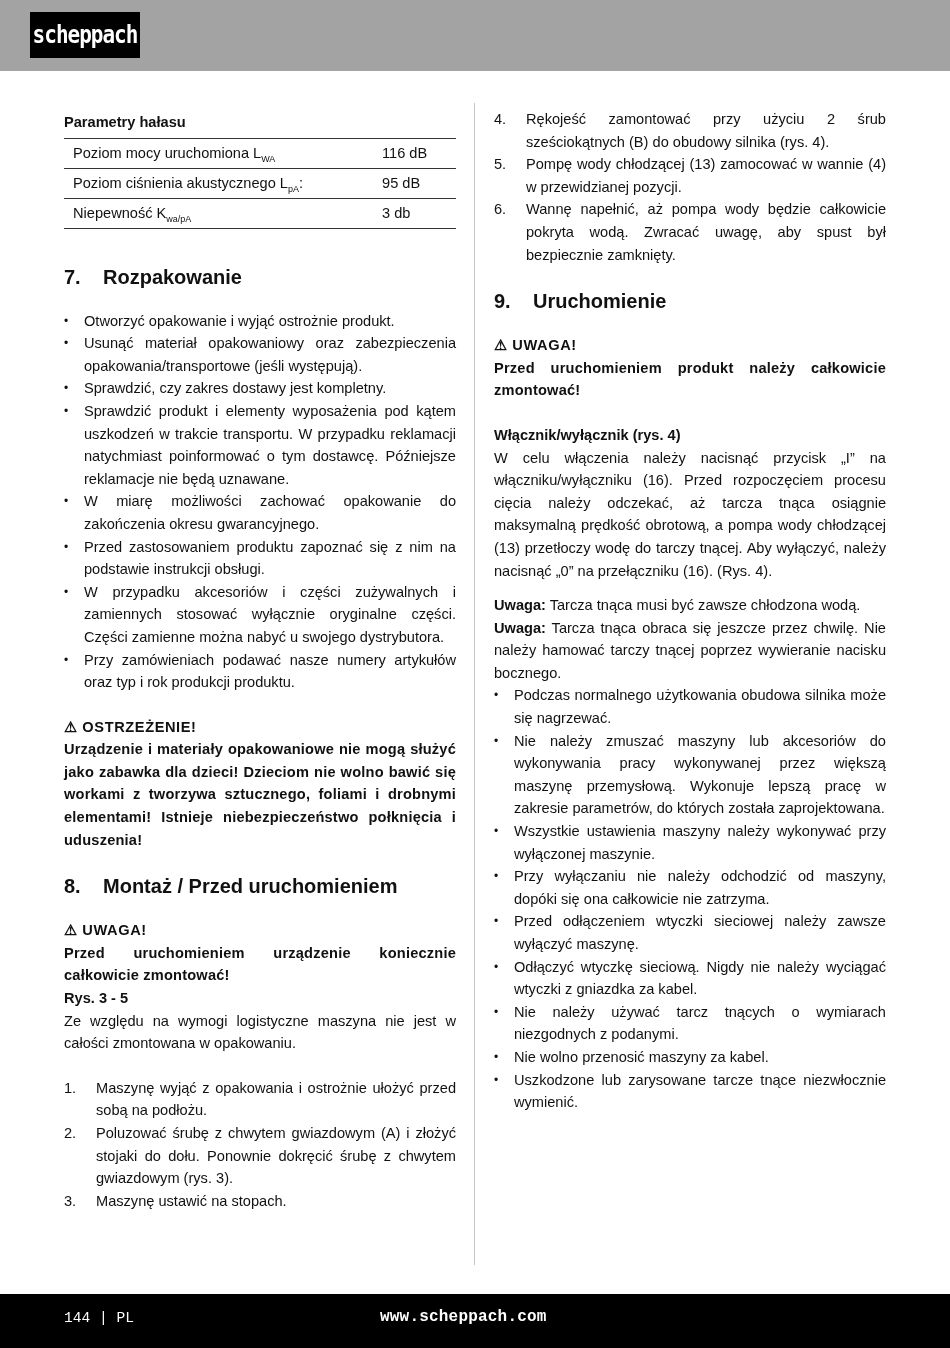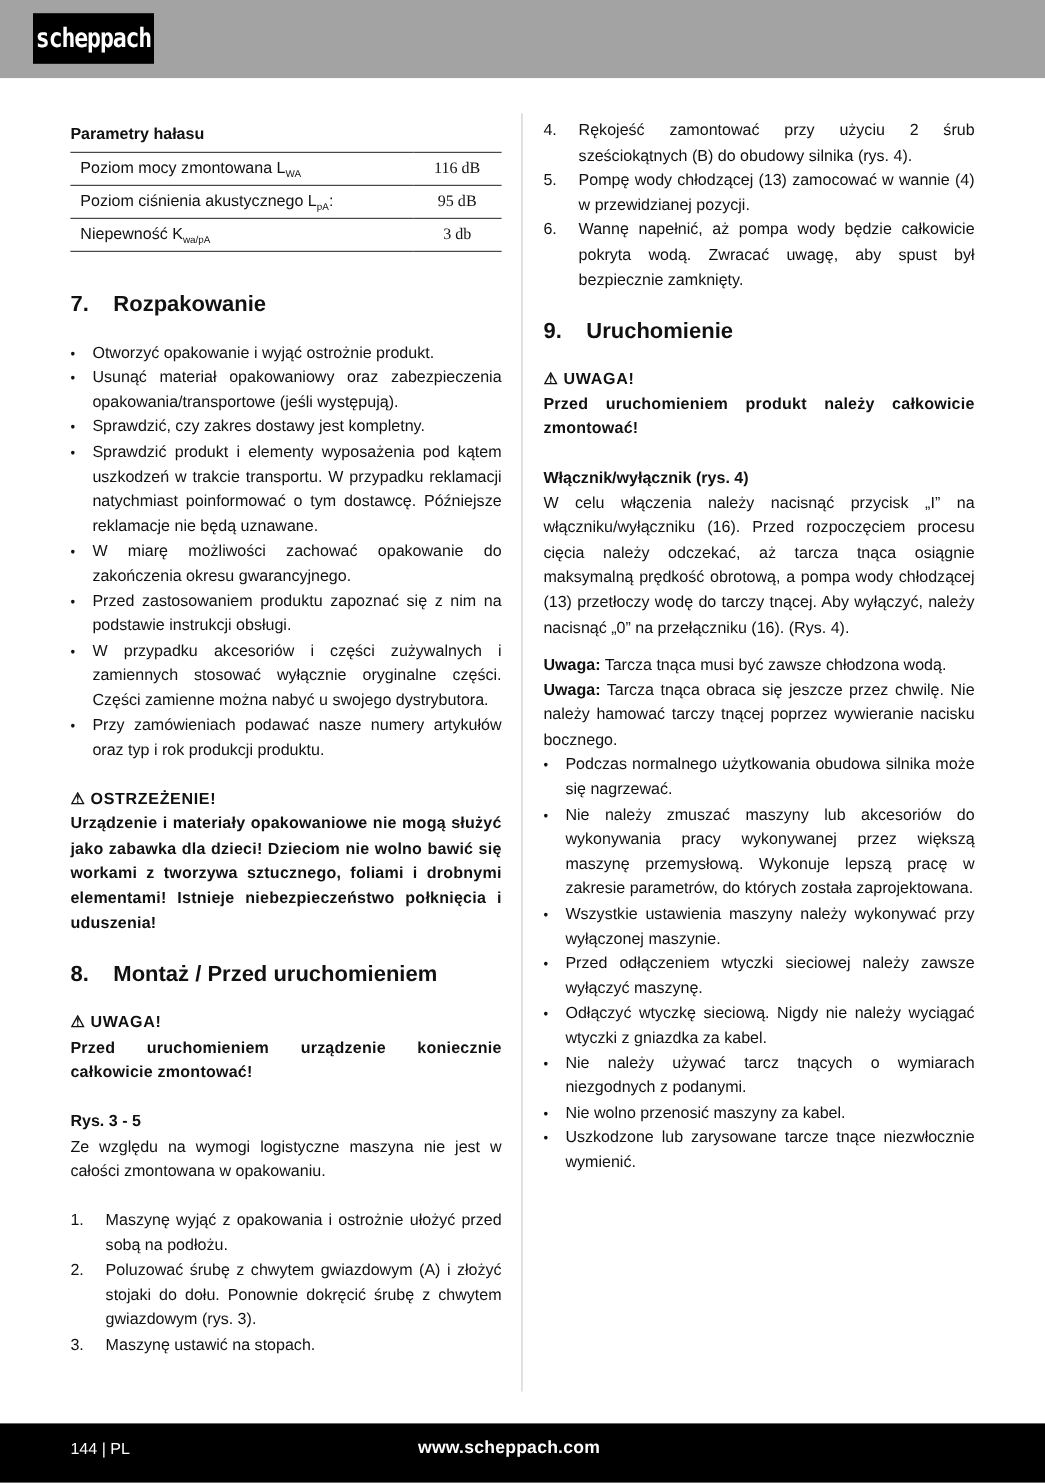--- a/index.html
+++ b/index.html
@@ -26,57 +26,57 @@
   .col-right { left: 494px; width: 392px; }
   .divider {
     position: absolute; left: 474px; top: 103px; width: 1px; height: 1162px;
     background: #c8c8c8;
   }
   .just { text-align: justify; }
   .bold { font-weight: bold; }
   .table-title { font-weight: bold; font-size: 14.6px; margin-top: 3px; margin-bottom: 4px; }
   table.noise { width: 100%; border-collapse: collapse; border-top: 1px solid #333; }
   table.noise td { border-bottom: 1px solid #333; padding: 3px 0 3px 9px; height: 23px; font-size: 14.6px; }
-  table.noise td.val { text-align: center; padding-right: 10px; font-family: Liberation Serif, serif; }
+  table.noise td.val { text-align: left; padding-right: 10px; }
   sub { font-size: 9px; vertical-align: -4px; line-height: 0; }
   h2 {
     font-size: 20px; font-weight: bold; margin: 0; line-height: 26px;
     display: flex;
   }
   h2 .num { width: 39px; }
   ul.bullets { list-style: none; margin: 0; padding: 0; }
   ul.bullets li { position: relative; padding-left: 20px; text-align: justify; }
   ul.bullets li::before { content: "•"; position: absolute; left: 0; top: 0; font-size: 12px; }
   ol.steps { list-style: none; margin: 0; padding: 0; }
   ol.steps li { position: relative; padding-left: 32px; text-align: justify; }
   ol.steps li .n { position: absolute; left: 0; top: 0; }
   .warn-head { font-weight: bold; letter-spacing: 0.6px; }
   .warn-body { font-weight: bold; text-align: justify; letter-spacing: 0.2px; }
   .footer {
     position: absolute; left: 0; top: 1294px; width: 950px; height: 54px;
-    background: #000; color: #fff;
+    background: #000; color: #fff; font-family: Liberation Mono, monospace;
   }
   .footer .page { position: absolute; left: 64px; top: 16px; font-size: 14.6px; }
   .footer .url { position: absolute; left: 380px; top: 14px; font-size: 16px; font-weight: bold; letter-spacing: 0.2px; }
 </style>
 </head>
 <body>
 
 <div class="header-band">
   <div class="logo">scheppach</div>
 </div>
 
 <div class="divider"></div>
 
 <div class="col col-left">
   <div class="table-title">Parametry hałasu</div>
   <table class="noise">
     <tbody>
         <tr>
-      <td><span>Poziom mocy zmontowana L</span><sub>WA</sub></td>
+      <td><span>Poziom mocy uruchomiona L</span><sub>WA</sub></td>
       <td class="val">116 dB</td>
     </tr>
     <tr>
       <td><span>Poziom ciśnienia akustycznego L</span><sub>pA</sub><span>:</span></td>
       <td class="val">95 dB</td>
     </tr>
     <tr>
       <td><span>Niepewność K</span><sub>wa/pA</sub></td>
       <td class="val">3 db</td>
     </tr>
@@ -107,21 +107,21 @@
   <h2 style="margin-top:22px;">
     <span class="num">8.</span>
     <span>Montaż / Przed uruchomieniem</span>
   </h2>
 
   <div style="margin-top:20px;">
     <div class="warn-head"><span>⚠</span> <span>UWAGA!</span></div>
     <div class="warn-body">Przed uruchomieniem urządzenie koniecznie całkowicie zmontować!</div>
   </div>
 
-  <div class="bold" style="margin-top:22px;">Rys. 3 - 5</div>
+  <div class="bold" style="">Rys. 3 - 5</div>
   <div class="just">Ze względu na wymogi logistyczne maszyna nie jest w całości zmontowana w opakowaniu.</div>
 
   <ol class="steps" style="margin-top:22px;">
     <li><span class="n">1.</span><span>Maszynę wyjąć z opakowania i ostrożnie ułożyć przed sobą na podłożu.</span></li>
     <li><span class="n">2.</span><span>Poluzować śrubę z chwytem gwiazdowym (A) i złożyć stojaki do dołu. Ponownie dokręcić śrubę z chwytem gwiazdowym (rys. 3).</span></li>
     <li><span class="n">3.</span><span>Maszynę ustawić na stopach.</span></li>
   </ol>
 </div>
 
 <div class="col col-right">
@@ -144,20 +144,21 @@
   <div class="bold" style="margin-top:22px;">Włącznik/wyłącznik (rys. 4)</div>
   <div class="just">W celu włączenia należy nacisnąć przycisk „I” na włączniku/wyłączniku (16). Przed rozpoczęciem procesu cięcia należy odczekać, aż tarcza tnąca osiągnie maksymalną prędkość obrotową, a pompa wody chłodzącej (13) przetłoczy wodę do tarczy tnącej. Aby wyłączyć, należy nacisnąć „0” na przełączniku (16). (Rys. 4).</div>
 
   <div class="just" style="margin-top:12px;"><span class="bold">Uwaga:</span><span> Tarcza tnąca musi być zawsze chłodzona wodą.</span></div>
   <div class="just"><span class="bold">Uwaga:</span><span> Tarcza tnąca obraca się jeszcze przez chwilę. Nie należy hamować tarczy tnącej poprzez wywieranie nacisku bocznego.</span></div>
 
   <ul class="bullets">
     <li>Podczas normalnego użytkowania obudowa silnika może się nagrzewać.</li>
     <li>Nie należy zmuszać maszyny lub akcesoriów do wykonywania pracy wykonywanej przez większą maszynę przemysłową. Wykonuje lepszą pracę w zakresie parametrów, do których została zaprojektowana.</li>
     <li>Wszystkie ustawienia maszyny należy wykonywać przy wyłączonej maszynie.</li>
+    <li>Przy wyłączaniu nie należy odchodzić od maszyny, dopóki się ona całkowicie nie zatrzyma.</li>
     <li>Przed odłączeniem wtyczki sieciowej należy zawsze wyłączyć maszynę.</li>
     <li>Odłączyć wtyczkę sieciową. Nigdy nie należy wyciągać wtyczki z gniazdka za kabel.</li>
     <li>Nie należy używać tarcz tnących o wymiarach niezgodnych z podanymi.</li>
     <li>Nie wolno przenosić maszyny za kabel.</li>
     <li>Uszkodzone lub zarysowane tarcze tnące niezwłocznie wymienić.</li>
   </ul>
 </div>
 
 <div class="footer">
   <span class="page">144 | PL</span>

